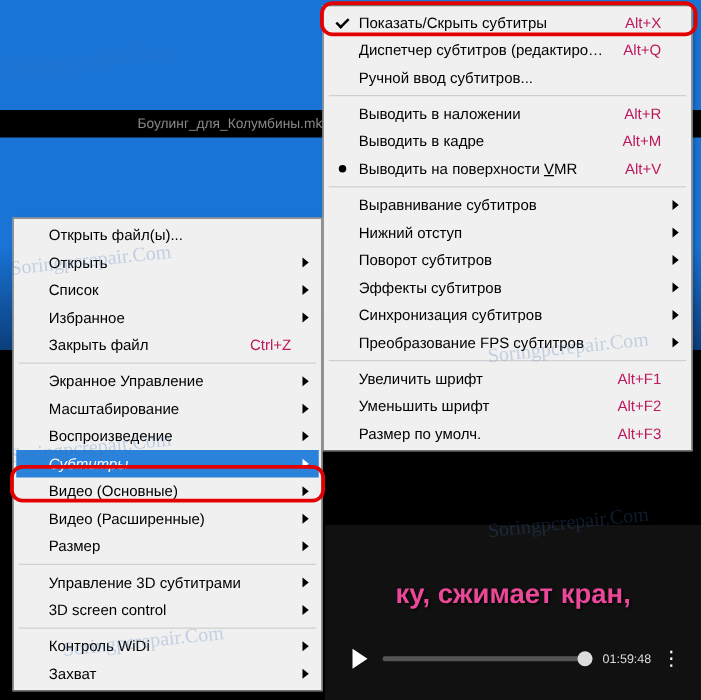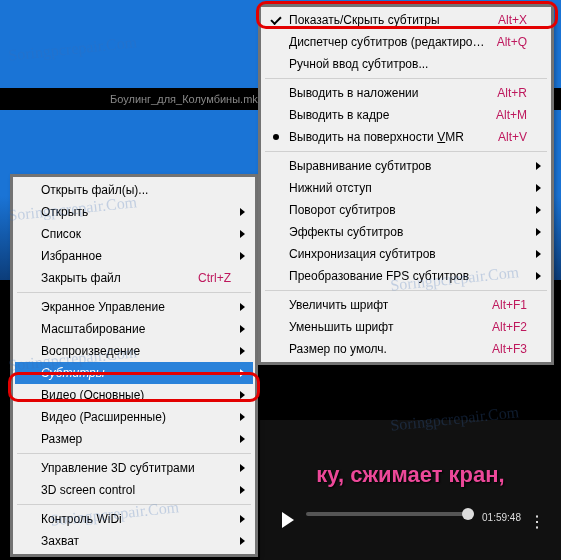--- a/index.html
+++ b/index.html
@@ -42,39 +42,39 @@
   }
   .subtitle-text {
     position: absolute; left: 260px; right: 0; top: 462px;
     color: #ec4899; font-size: 22px; font-weight: bold;
     text-align: center;
     text-shadow: 1px 1px 2px #000;
     z-index: 2;
   }
   .controls {
     position: absolute; left: 270px; right: 10px; bottom: 18px;
-    height: 30px; display: flex; 
+    height: 30px; display: flex; align-items: center;
     z-index: 2;
   }
   .play-icon {
     width: 0; height: 0;
     border-left: 12px solid #fff;
     border-top: 8px solid transparent;
     border-bottom: 8px solid transparent;
     margin: 0 12px;
   }
   .seek { flex: 1; height: 4px; background: #555; border-radius: 2px; position: relative; }
   .seek::after { content: ""; position: absolute; right: 0; top: -4px; width: 12px; height: 12px; background: #ddd; border-radius: 50%; }
   .time { color: #ddd; font-size: 10px; margin: 0 8px; }
   .dots { color: #fff; font-size: 16px; margin-right: 6px; }
 
   .menu {
     position: absolute;
     background: #f0f0f0;
-    border: 3px solid #737373;
+    border: 1px solid #737373;
     box-shadow: 2px 2px 4px rgba(0,0,0,.25);
     z-index: 3;
     padding: 2px;
   }
   .menu-left { top: 174px; left: 10px; width: 248px; }
   .menu-right { top: 4px; left: 258px; width: 296px; z-index: 4; }
 
   .menu-item {
     display: flex; align-items: center;
     height: 22px;

